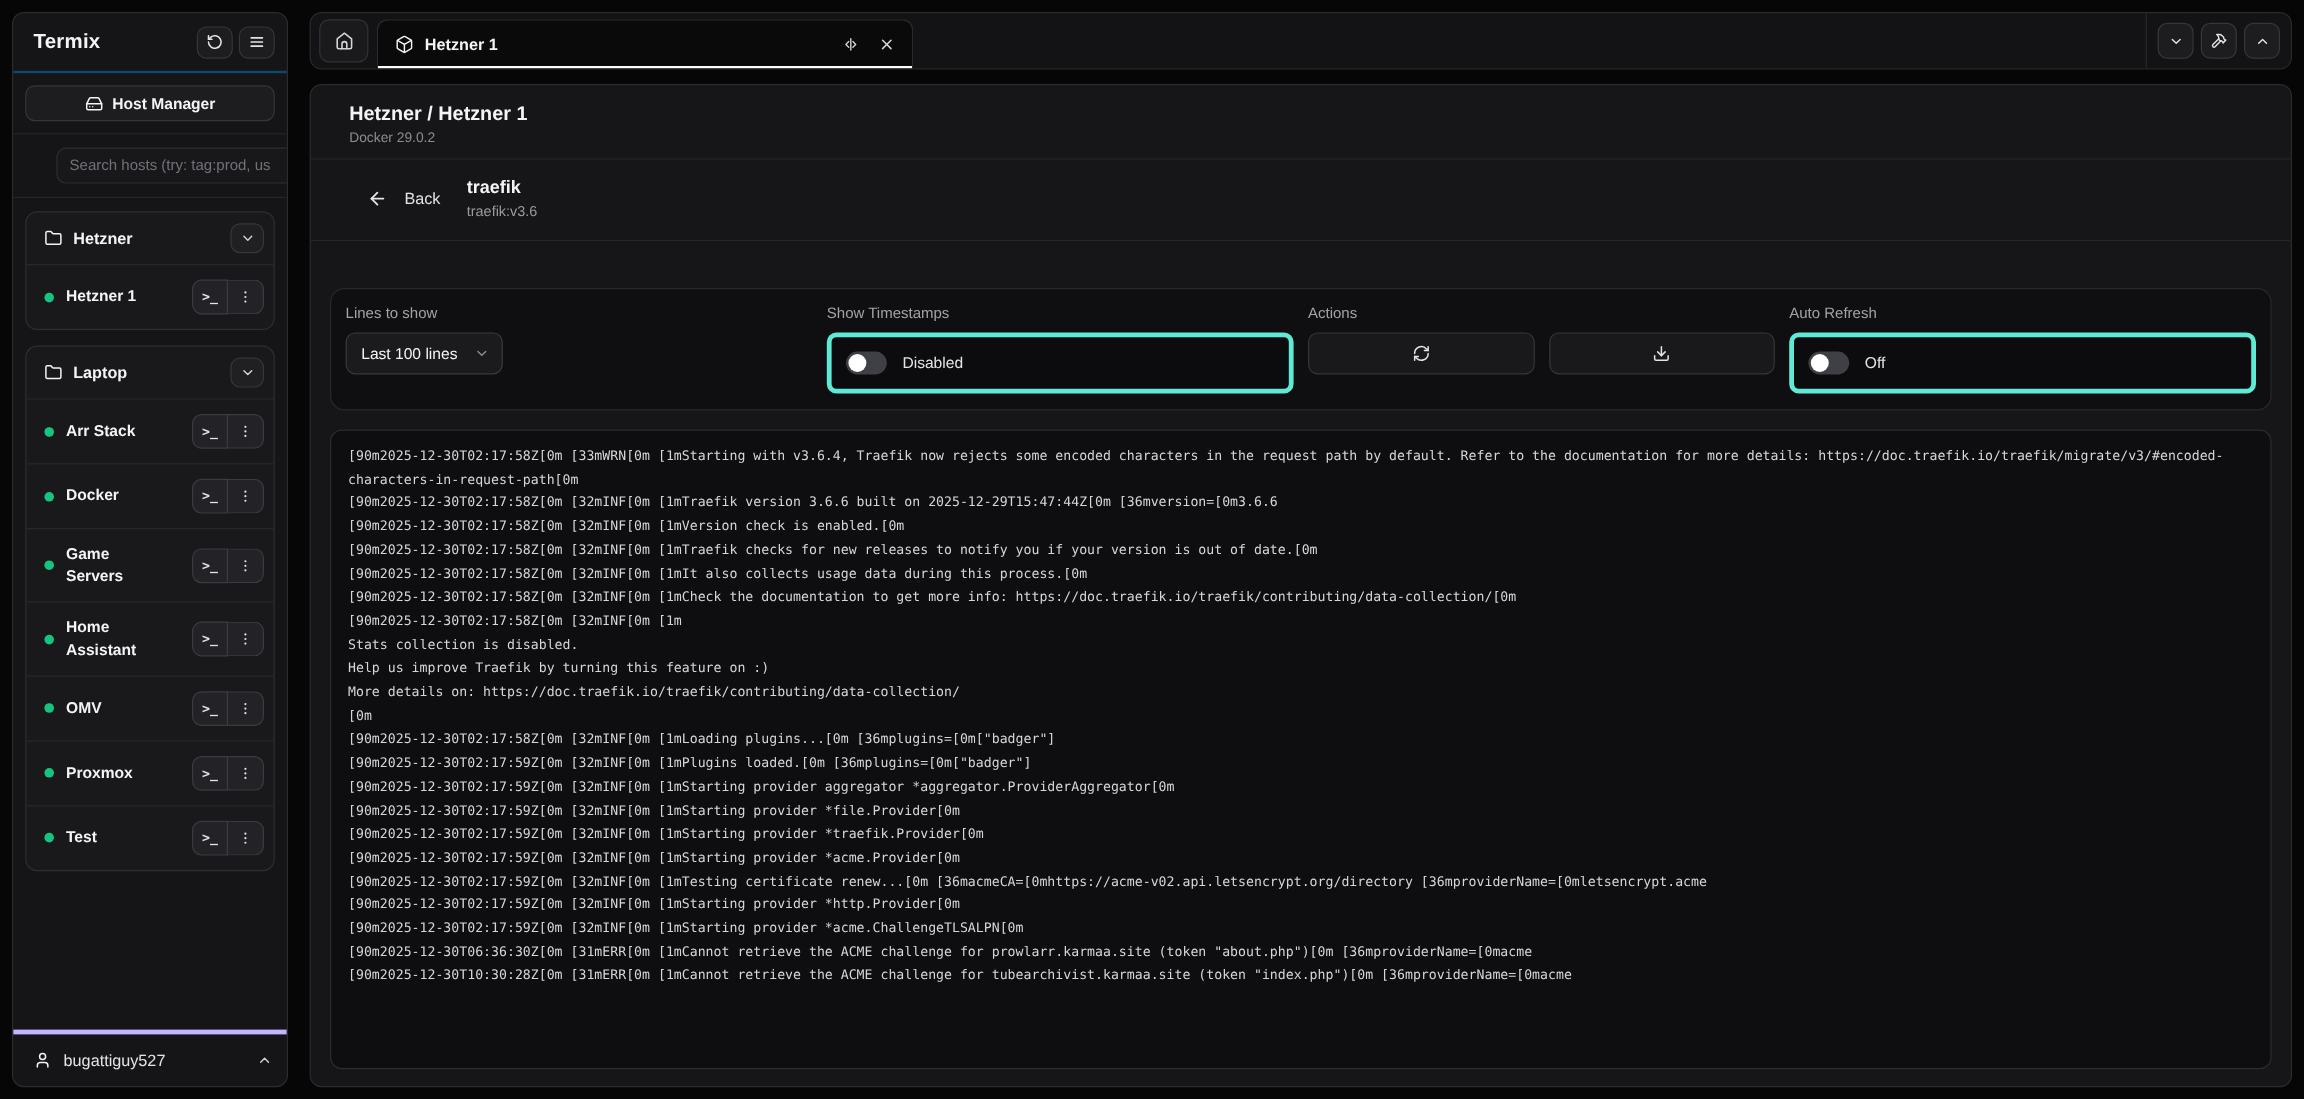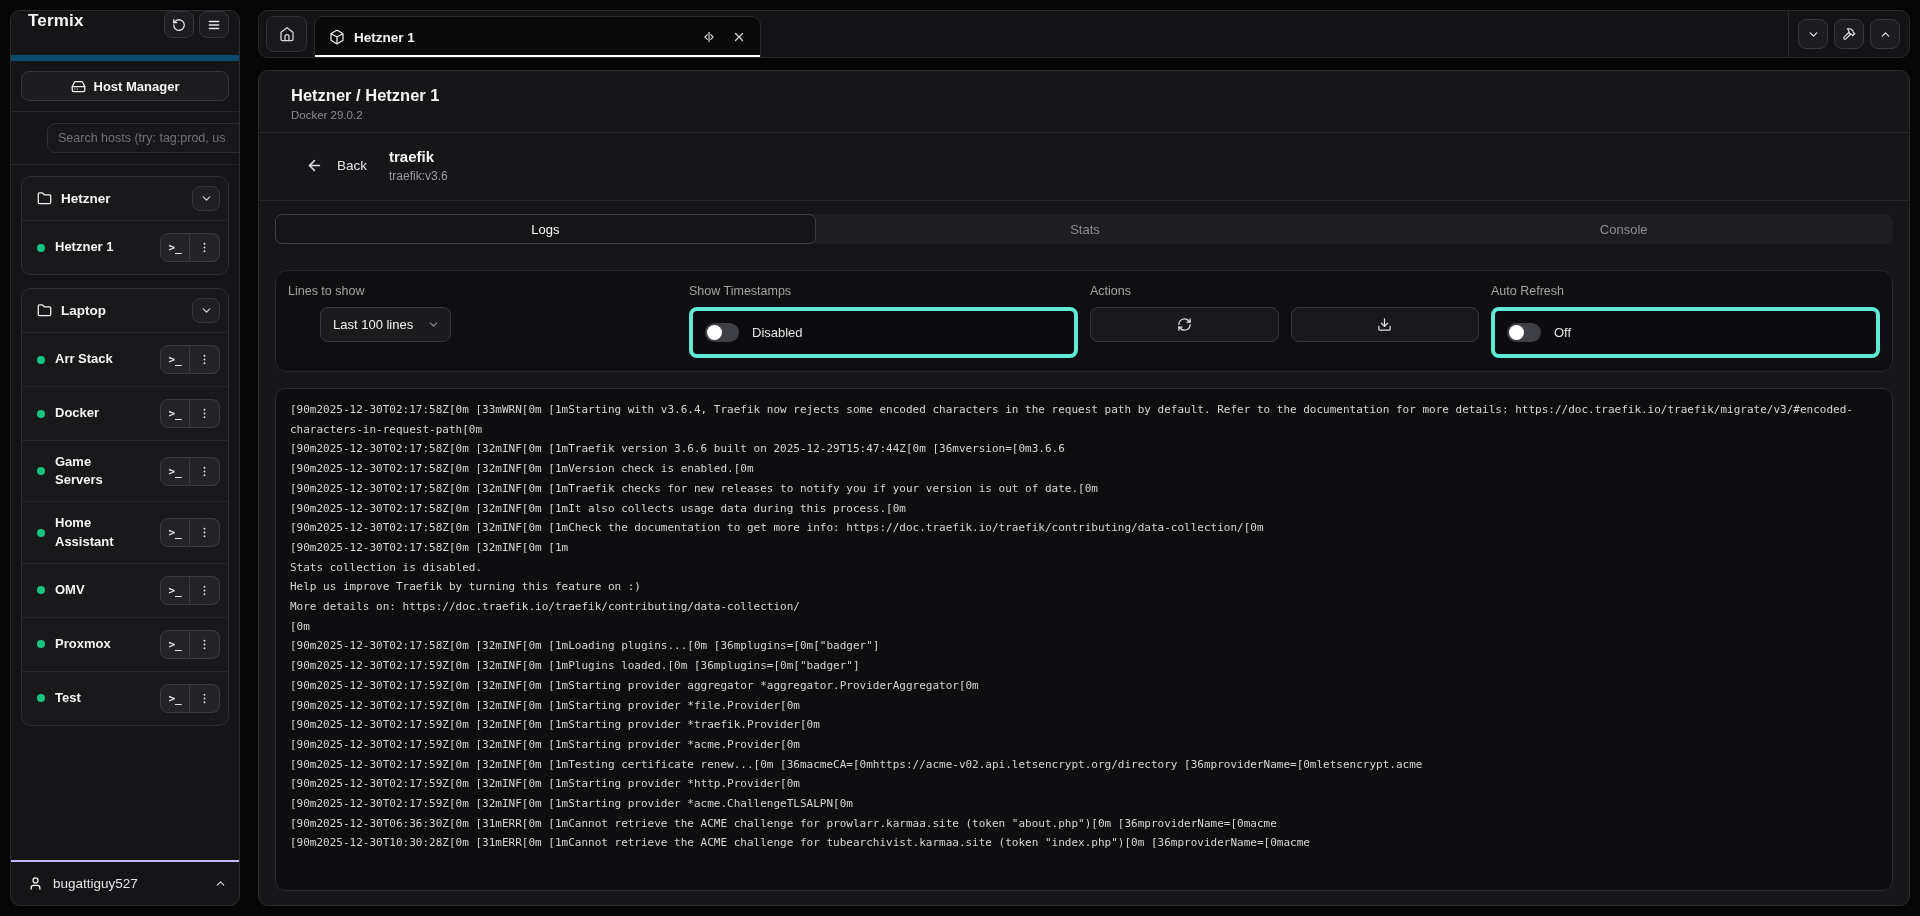--- a/index.html
+++ b/index.html
@@ -1,21 +1,21 @@
 <!DOCTYPE html>
 <html><head>
 <meta charset="utf-8">
 <style>
   * { margin:0; padding:0; box-sizing:border-box; }
   html,body { width:1920px; height:916px; background:#060607; font-family:"Liberation Sans", sans-serif; color:#f4f4f5; overflow:hidden; }
   .app { display:flex; gap:18px; padding:10px; height:916px; }
 
   
   .sidebar { width:230px; flex:0 0 230px; background:#151517; border:1px solid #2c2c30; border-radius:10px; display:flex; flex-direction:column; overflow:hidden; }
-  .sb-header { height:50px; flex:0 0 50px; display:flex; align-items:flex-start; padding:0 10px 0 17px; border-bottom:6px solid #0c4a6e; }
+  .sb-header { height:50px; flex:0 0 50px; display:flex; align-items:center; padding:0 10px 0 17px; border-bottom:2px solid #0c4a6e; }
   .sb-title { font-size:17px; font-weight:bold; letter-spacing:.2px; }
   .sb-hbtns { margin-left:auto; display:flex; gap:5px; }
   .icon-btn { width:30px; height:27px; border-radius:8px; background:#1d1d20; border:1px solid #36363b; color:#e4e4e7; display:flex; align-items:center; justify-content:center; cursor:pointer; }
   .sb-hm { padding:10px; border-bottom:1px solid #26262a; }
   .host-manager-btn { width:100%; height:30px; background:#1d1d20; border:1px solid #36363b; border-radius:8px; color:#f4f4f5; font-size:13px; font-weight:bold; display:flex; align-items:center; justify-content:center; gap:8px; cursor:pointer; font-family:inherit; }
   .sb-search { padding:11px 8px; border-bottom:1px solid #26262a; }
   .sb-search input { width:100%; height:30px; background:#18181b; border:1px solid #2e2e33; border-radius:8px; padding:0 10px; font-size:12.5px; color:#e4e4e7; font-family:inherit; outline:none;margin-left:28px; }
   .sb-search input::placeholder { color:#717179; }
   .sb-groups { flex:1; padding:11px 10px; display:flex; flex-direction:column; gap:13px; overflow:hidden; }
   .group-card { background:#19191c; border:1px solid #2e2e33; border-radius:10px; }
@@ -23,21 +23,21 @@
   .group-name { font-size:13.5px; font-weight:bold; }
   .chev-btn { margin-left:auto; width:28px; height:25px; border-radius:8px; background:#202023; border:1px solid #36363b; color:#d4d4d8; display:flex; align-items:center; justify-content:center; cursor:pointer; }
   .host-row { border-top:1px solid #28282c; display:flex; align-items:center; gap:10px; padding:12px 8px 12px 15px; cursor:pointer; }
   .dot { width:8px; height:8px; border-radius:50%; background:#16c47f; flex:0 0 8px; }
   .host-label { font-size:13px; font-weight:bold; max-width:86px; line-height:1.4; }
   .host-actions { margin-left:auto; display:flex; }
   .ha-btn { width:30px; height:29px; background:#232327; border:1px solid #3a3a40; color:#e4e4e7; display:flex; align-items:center; justify-content:center; cursor:pointer; }
   .ha-btn.left { border-radius:8px 0 0 8px; }
   .ha-btn.right { border-radius:0 8px 8px 0; border-left:none; }
   .term-glyph { font-family:"DejaVu Sans Mono", monospace; font-size:11px; font-weight:bold; }
-  .sb-user { border-top:2px solid #c4b5fd; padding:14px 12px 14px 17px; display:flex; align-items:center; gap:10px; cursor:pointer; }
+  .sb-user { border-top:4px solid #c4b5fd; padding:14px 12px 14px 17px; display:flex; align-items:center; gap:10px; cursor:pointer; }
   .sb-user-name { font-size:13.5px; color:#e4e4e7; }
 
   
   .right-col { flex:1; display:flex; flex-direction:column; gap:12px; min-width:0; }
 
   
   .topbar { height:48px; flex:0 0 48px; background:#131316; border:1px solid #2a2a2e; border-radius:10px; display:flex; align-items:stretch; overflow:hidden; }
   .tb-home-wrap { display:flex; align-items:center; padding:0 7px; }
   .tb-home { width:41px; height:36px; border-radius:8px; background:#1a1a1d; border:1px solid #323238; color:#d4d4d8; display:flex; align-items:center; justify-content:center; cursor:pointer; }
   .tab { width:447px; background:#0a0a0b; display:flex; align-items:center; gap:9px; padding:0 12px 0 14px; position:relative; margin-top:5px; border:1px solid #2a2a2e; border-bottom:none; border-radius:9px 9px 0 0; cursor:pointer; }
@@ -61,21 +61,21 @@
   .ctr-image { font-size:12px; color:#9a9aa1; }
   .mp-content { flex:1; display:flex; flex-direction:column; padding:13px 16px 14px; min-height:0; }
 
   .tabs-strip { display:flex; background:#1e1e21; border-radius:8px; height:30px; flex:0 0 30px; align-items:stretch; }
   .tab-item { flex:1; display:flex; align-items:center; justify-content:center; color:#8b8b92; font-size:13px; cursor:pointer; border-radius:7px; }
   .tab-item.active { background:#151517; border:1px solid #3f3f46; color:#fafafa; }
 
   .controls-card { margin-top:26px; border:1px solid #28282c; background:#0f0f11; border-radius:12px; padding:13px 12px; }
   .controls-grid { display:grid; grid-template-columns:repeat(4,1fr); gap:12px; }
   .ctrl-label { font-size:12.5px; color:#a3a3a3; margin-bottom:9px; }
-  .dropdown { display:flex; width:131px; height:35px; align-items:center; justify-content:space-between; padding:0 10px 0 12px; background:#1b1b1e; border:1px solid #3a3a40; border-radius:8px; font-size:13px; color:#f4f4f5; cursor:pointer;margin-left:32px; }
+  .dropdown { display:flex; width:131px; height:35px; align-items:center; justify-content:space-between; padding:0 10px 0 12px; background:#1b1b1e; border:1px solid #3a3a40; border-radius:8px; font-size:13px; color:#f4f4f5; cursor:pointer; }
   .toggle-box { height:51px; display:flex; align-items:center; gap:13px; padding:0 12px; background:#0c0c0e; border:4px solid #5eead4; border-radius:8px; }
   .switch { width:34px; height:19px; border-radius:10px; background:#3f3f46; position:relative; flex:0 0 34px; cursor:pointer; }
   .knob { position:absolute; left:2px; top:2px; width:15px; height:15px; border-radius:50%; background:#ffffff; }
   .toggle-text { font-size:13px; color:#e4e4e7; }
   .actions-row { display:grid; grid-template-columns:1fr 1fr; gap:12px; }
   .action-btn { height:35px; background:#19191c; border:1px solid #36363b; border-radius:8px; color:#e4e4e7; display:flex; align-items:center; justify-content:center; cursor:pointer; }
   .filter-box { margin-top:13px; height:34px; display:flex; align-items:center; gap:13px; padding:0 14px; background:#101013; border:1px solid #2c2c30; border-radius:8px; color:#8b8b92; }
   .filter-box input { flex:1; background:none; border:none; outline:none; color:#e4e4e7; font-size:13px; font-family:inherit; }
   .filter-box input::placeholder { color:#74747b; }
 
@@ -430,25 +430,20 @@
           <span>Back</span>
         </button>
         <div class="ctr-block">
           <div class="ctr-name">traefik</div>
           <div class="ctr-image">traefik:v3.6</div>
         </div>
       </div>
 
       <div class="mp-content">
 
-        <div class="tabs-strip">
-          <div class="tab-item active">Logs</div>
-          <div class="tab-item">Stats</div>
-          <div class="tab-item">Console</div>
-        </div>
 
         <div class="controls-card">
           <div class="controls-grid">
             <div>
               <div class="ctrl-label">Lines to show</div>
               <div class="dropdown">
                 <span>Last 100 lines</span>
                 <span style="color:#8b8b92;">
                   <svg width="13" height="13" viewBox="0 0 24 24" fill="none" stroke="currentColor" stroke-width="2.2" stroke-linecap="round" stroke-linejoin="round">
                       <polyline points="6 9 12 15 18 9"></polyline>

